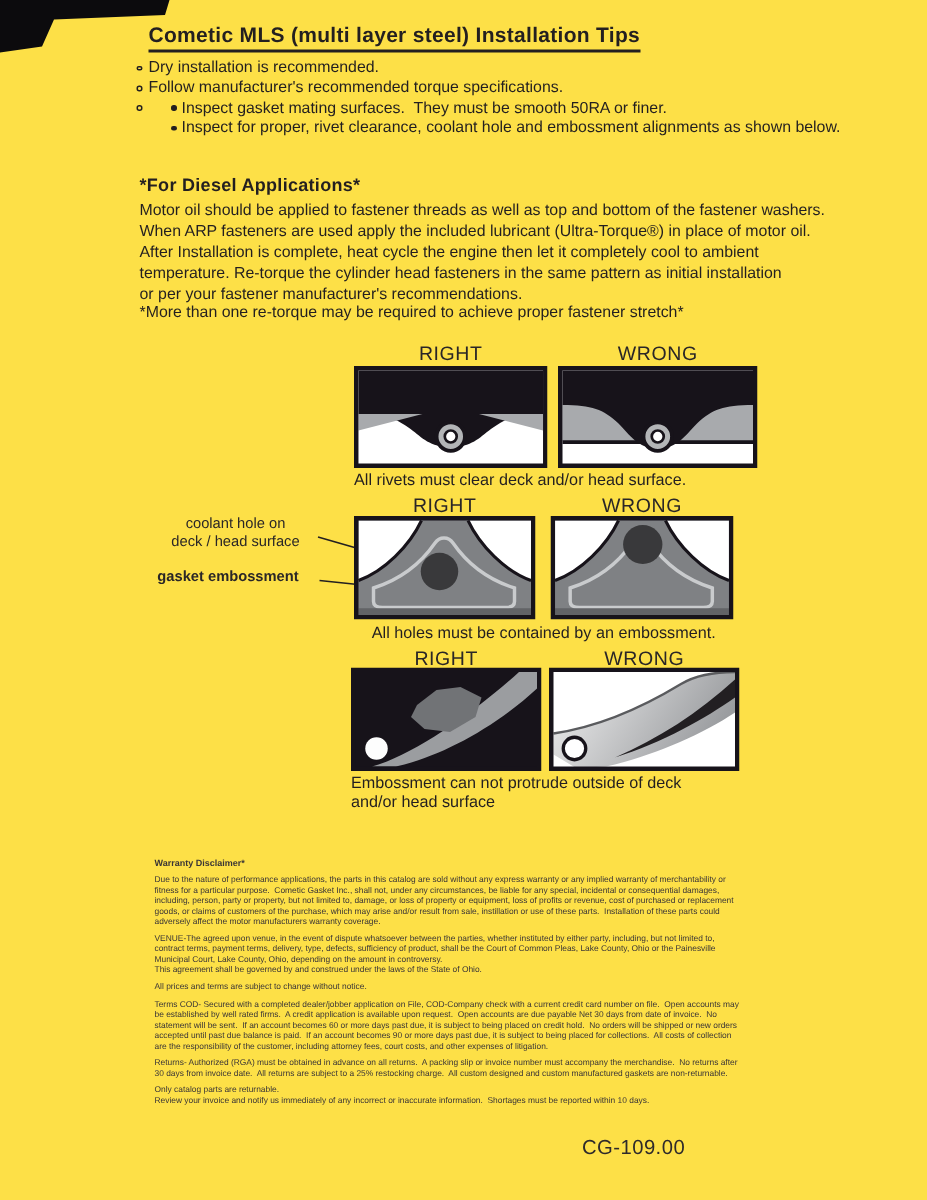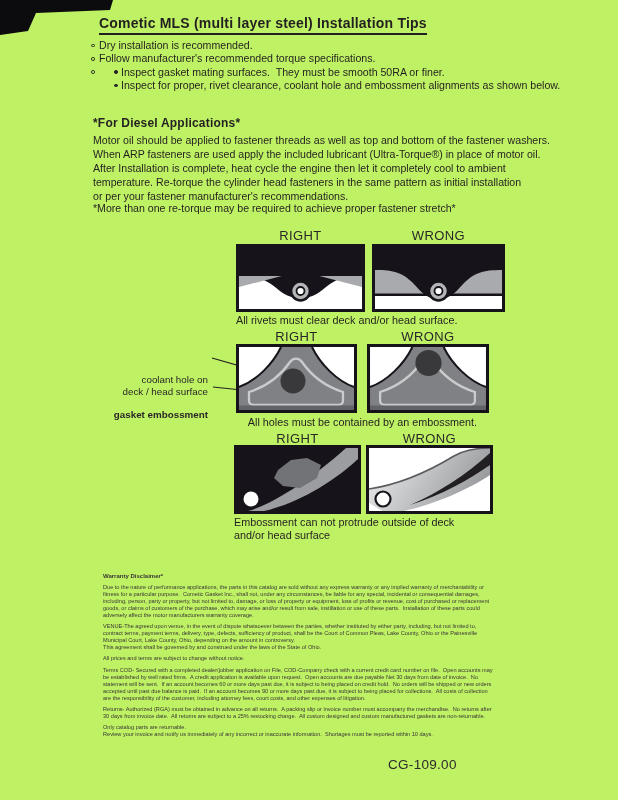--- a/index.html
+++ b/index.html
@@ -1,18 +1,18 @@
 <!DOCTYPE html>
 <html><head>
 <meta charset="utf-8">
 <style>
   * { margin:0; padding:0; box-sizing:border-box; }
   html,body { background:#ffffff; }
   .page {
-    position:relative; width:618px; height:800px; background:#bef264;
+    position:relative; width:618px; height:800px; background:#fde047;
     font-family:"Liberation Sans", sans-serif; color:#231f20; overflow:hidden;
   }
   .pre { white-space:pre-wrap; }
 
   .corner-artifact { position:absolute; left:0; top:0; }
 
   .title {
     position:absolute; left:99px; top:15px; font-size:14px; font-weight:bold;
     letter-spacing:0.2px; border-bottom:2.5px solid #231f20; padding-bottom:2px;
   }
@@ -26,21 +26,21 @@
   }
   .b-row.sub .b-marker { left:23px; background:#231f20; }
 
   .diesel-heading { position:absolute; left:93px; top:116px; font-size:12px; font-weight:bold; letter-spacing:0.2px; }
   .para { position:absolute; left:93px; width:460px; font-size:10.6px; line-height:13.8px; white-space:pre-wrap; }
 
   .fig-label { position:absolute; font-size:13px; letter-spacing:0.4px; text-align:center; color:#2a2627; }
   .figbox { position:absolute; }
   .figbox svg { display:block; width:100%; height:100%; }
   .caption { position:absolute; font-size:10.8px; line-height:12.6px; white-space:pre-wrap; }
-  .side-label { position:absolute; font-size:9.8px; line-height:11.6px; text-align:right; white-space:pre-wrap; color:#2a2627;margin-top:30px; }
+  .side-label { position:absolute; font-size:9.8px; line-height:11.6px; text-align:center; white-space:pre-wrap; color:#2a2627; }
   .leader-overlay { position:absolute; left:205px; top:345px; width:100px; height:55px; pointer-events:none; }
 
   .warranty { position:absolute; left:103px; top:573px; width:490px; color:#3a3536; }
   .warranty .w-head { font-size:6px; font-weight:bold; line-height:7px; margin-bottom:4px; }
   .warranty p { font-size:5.6px; line-height:7px; margin-bottom:4.2px; white-space:pre-wrap; }
 
   .footer-code { position:absolute; left:388px; top:757px; font-size:13.5px; color:#2e2a2b; letter-spacing:0.3px; }
 </style>
 </head>
 <body>

